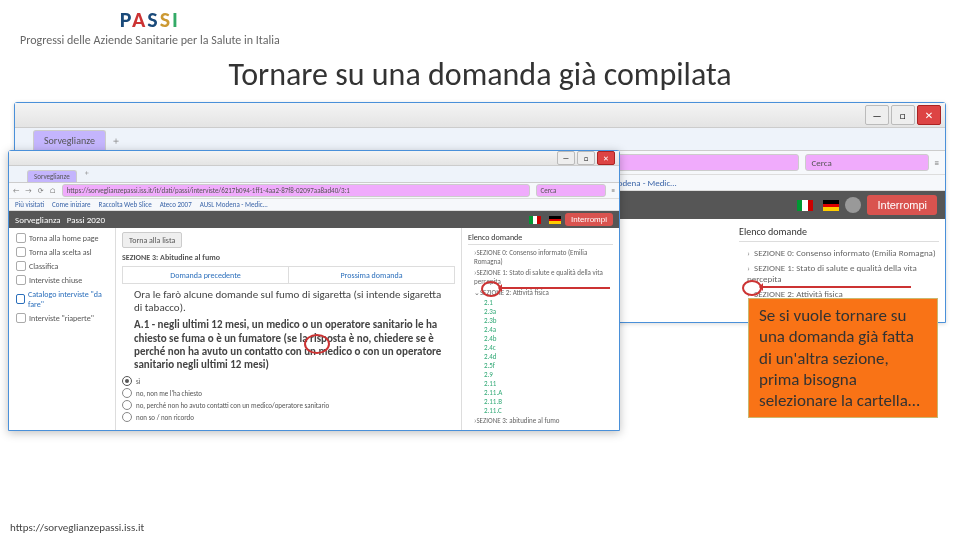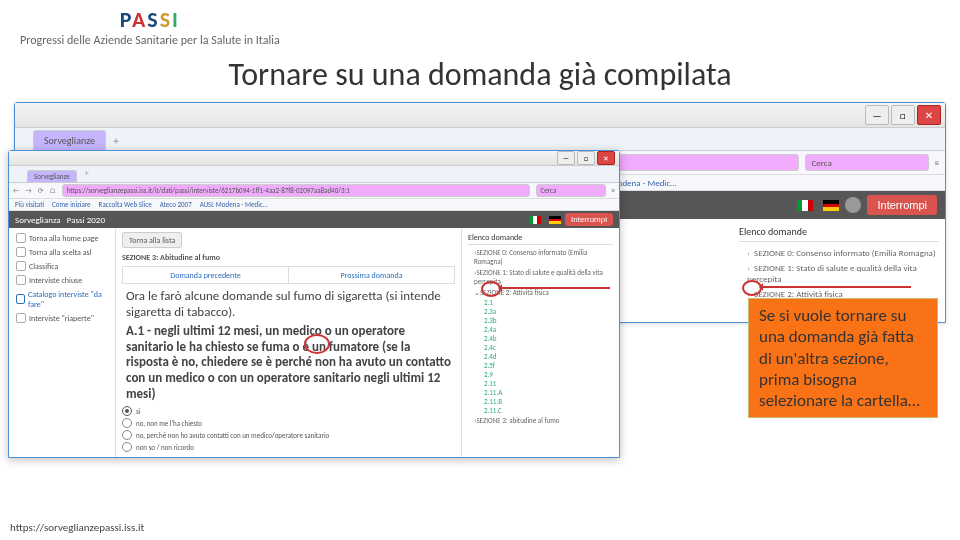--- a/index.html
+++ b/index.html
@@ -44,21 +44,21 @@
 .body2{display:flex;font-size:8px;color:#555}
 .side2{width:100px;border-right:1px solid #ddd;padding:3px}
 .side2 div{padding:2px 4px;display:flex;align-items:center;gap:3px}
 .side2 .act{color:#2a6ebb}
 .main2{flex:1;padding:4px 6px;border-right:1px solid #ddd}
 .back{display:inline-block;background:#efefef;border:1px solid #ccc;padding:2px 6px;font-size:8px;border-radius:2px;color:#555}
 .sectl{font-size:8px;color:#555;margin:4px 0;font-weight:bold}
 .nav2{display:flex;font-size:8px;border:1px solid #ddd}
 .nav2 div{flex:1;text-align:center;padding:3px;color:#2a6ebb}
 .nav2 div:first-child{border-right:1px solid #ddd}
-.qtxt{font-size:13px;color:#444;margin:4px 4px;line-height:1.2}
+.qtxt{font-size:11px;color:#444;margin:4px 12px;line-height:1.2}
 .qtxt b{font-weight:bold}
 .opt{display:flex;align-items:flex-end;gap:4px;font-size:7px;color:#555;padding:1px 0}
 .rad{width:8px;height:8px;border:1px solid #888;border-radius:50%}
 .rad.sel{border-color:#555;display:flex;align-items:center;justify-content:center}
 .rad.sel::after{content:"";width:4px;height:4px;background:#555;border-radius:50%}
 .r2{width:145px;padding:4px 6px}
 .r2 .hd{font-size:8px;color:#333;border-bottom:1px solid #ddd;padding-bottom:2px;margin-bottom:2px}
 .r2 .sec{padding:1px 0 1px 6px;font-size:7px;color:#666}
 .r2 .num{padding:0 0 0 16px;font-size:7px;color:#3a7}
 .circ{border:2px solid #c33;border-radius:50%;position:absolute}

